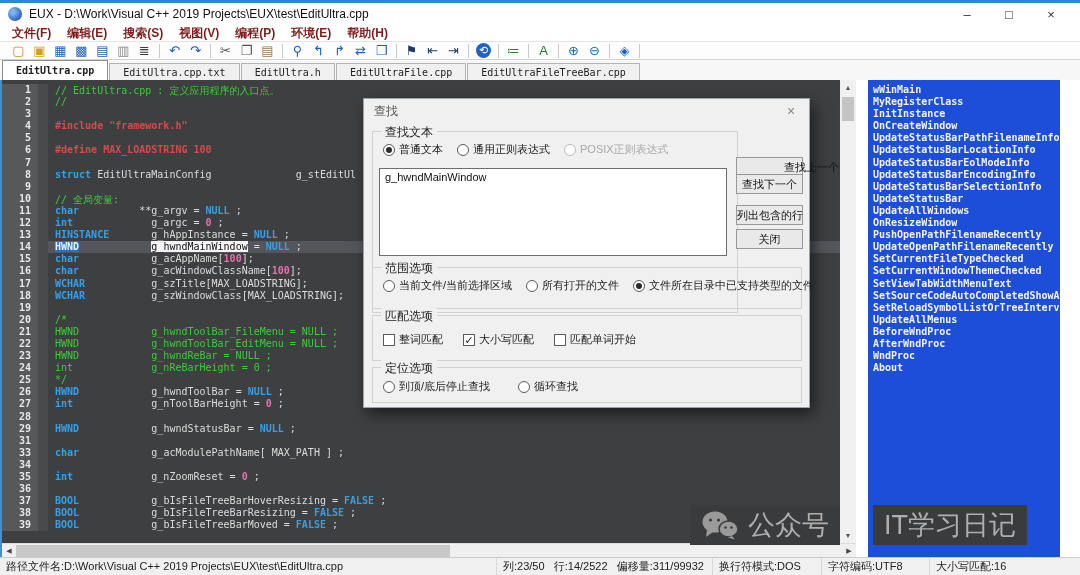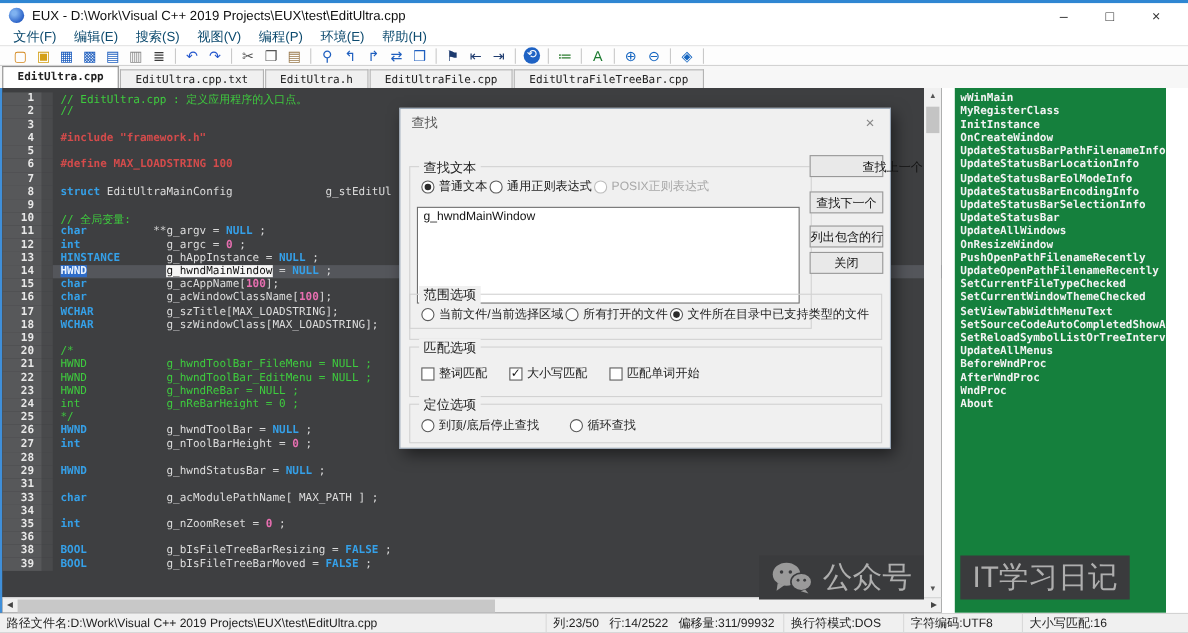--- a/index.html
+++ b/index.html
@@ -8,21 +8,21 @@
   .accent { height:3px; background:#2f86d2; }
   
   .titlebar { height:22px; display:flex; align-items:center; gap:7px; padding:2px 8px; background:#fff; }
   .app-icon { width:14px; height:14px; border-radius:50%;
     background:radial-gradient(circle at 35% 35%, #7fb2f0 15%, #2c63c8 70%, #1b3f8f 100%); flex:none; }
   .win-title { font-size:12px; color:#111; white-space:nowrap; }
   .controls { margin-left:auto; display:flex; }
   .wc { width:42px; height:22px; display:flex; align-items:center; justify-content:center;
     font-size:13px; color:#333; }
   
-  .menubar { height:16px; background:#fff; display:flex; align-items:center; font-size:12px; color:#0c4a6e; padding-left:4px; }
+  .menubar { height:16px; background:#fff; display:flex; align-items:center; font-size:12px; color:#7f1d1d; padding-left:4px;font-weight:bold; }
   .menu-item { padding:0 8px; white-space:nowrap; }
   .toolbar { height:19px; background:#fdfdfd; border-top:1px solid #e4e4e4; border-bottom:1px solid #d2d2d2;
     display:flex; align-items:center; padding-left:8px; }
   .tb-icon { width:21px; height:17px; display:flex; align-items:center; justify-content:center;
     font-size:13px; line-height:17px; }
   .tb-icon.circle { font-size:11px; width:15px; height:15px; border-radius:50%; background:#1e62c4; color:#fff !important; margin:0 3px; }
   .tb-sep { width:1px; height:14px; background:#c9c9c9; margin:0 4px; }
   
   .tabbar { height:20px; background:#f7f7f7; display:flex; align-items:flex-end; padding-left:2px; }
   .tab { height:17px; display:flex; align-items:center; padding:0 13px; font:10px "DejaVu Sans Mono",monospace;
@@ -45,34 +45,34 @@
   .t-s { background:#f5f5f5; color:#111; }
   .t-kh{ background:#2e6cc8; color:#eaf3ff; font-weight:bold; }
   
   .vscroll { position:absolute; top:0; right:0; width:16px; height:463px; background:#f0f0f0; }
   .vthumb { position:absolute; top:17px; left:2px; width:12px; height:24px; background:#c4c4c4; }
   .varr { position:absolute; left:0; width:16px; height:15px; text-align:center; font-size:7px; line-height:15px; color:#555; }
   .hscroll { position:absolute; left:0; right:0; bottom:0; height:14px; background:#efefef; border-top:1px solid #dcdcdc; }
   .hthumb { position:absolute; left:14px; top:1px; width:434px; height:12px; background:#c8c8c8; }
   .harr { position:absolute; top:0; width:14px; height:14px; text-align:center; font-size:7px; line-height:14px; color:#444; }
   .gap { width:12px; background:#fff; flex:none; }
-  .panel { width:192px; flex:none; background:#15803d; padding:4px 0 0 5px; overflow:hidden; }
+  .panel { width:192px; flex:none; background:#1d4ed8; padding:4px 0 0 5px; overflow:hidden; }
   .sym { height:12.1px; line-height:12.15px; font:bold 10px "DejaVu Sans Mono",monospace; color:#f2f2f2; white-space:pre; overflow:hidden; }
   
   .dialog { position:absolute; left:363px; top:18px; width:447px; height:310px; background:#f0f0f0;
     border:1px solid #95a3b3; box-shadow:4px 6px 14px rgba(0,0,0,.55); z-index:30; color:#222; }
   .dlg-title { height:24px; display:flex; align-items:center; padding:0 10px; font-size:12px; color:#555; }
   .dlg-close { margin-left:auto; color:#888; font-size:14px; width:16px; text-align:center; }
   .grp { position:absolute; border:1px solid #d2d2d2; }
   .grp-label { position:absolute; top:-8px; left:8px; background:#f0f0f0; padding:0 4px; font-size:12px; color:#222; white-space:nowrap; }
-  #g-text { left:8px; top:52px; width:366px; height:148px; }
+  #g-text { left:8px; top:32px; width:366px; height:182px; }
   #g-scope { left:8px; top:168px; width:430px; height:42px; }
   #g-match { left:8px; top:216px; width:430px; height:46px; }
   #g-pos   { left:8px; top:268px; width:430px; height:36px; }
-  .optrow { display:flex; align-items:center; gap:2px; padding:10px 0 0 10px; }
+  .optrow { display:flex; align-items:center; gap:14px; padding:10px 0 0 10px; }
   #g-match .optrow { gap:20px; padding-top:16px; }
   #g-pos .optrow { gap:28px; padding-top:11px; }
   .opt { display:flex; align-items:center; gap:4px; font-size:11px; white-space:nowrap; }
   .rb { width:12px; height:12px; border:1px solid #5a5a5a; border-radius:50%; background:#fff; position:relative; flex:none; }
   .rb.on::after { content:""; position:absolute; inset:2px; border-radius:50%; background:#2b2b2b; }
   .cb { width:12px; height:12px; border:1px solid #5a5a5a; background:#fff; font-size:11px; line-height:10px; text-align:center; color:#1a1a1a; flex:none; }
   .opt.dis { color:#a8a8a8; }
   .opt.dis .rb { border-color:#bcbcbc; }
   #fd-input { position:absolute; left:6px; top:36px; width:348px; height:88px; border:1px solid #6e6e6e; background:#fff;
     font:11px "Liberation Sans","DejaVu Sans",sans-serif; padding:2px 5px; resize:none; outline:none; color:#111; }
@@ -326,20 +326,25 @@
         </div>
         <div class="line">
           <span class="ln">35</span>
           <span class="fold"></span>
           <span class="code"><span class="t-k">int</span><span class="t-i">             g_nZoomReset = </span><span class="t-n">0</span><span class="t-i"> ;</span></span>
         </div>
         <div class="line">
           <span class="ln">36</span>
           <span class="fold"></span>
           <span class="code"></span>
+        </div>
+        <div class="line">
+          <span class="ln">37</span>
+          <span class="fold"></span>
+          <span class="code"><span class="t-k">BOOL</span><span class="t-i">            g_bIsFileTreeBarHoverResizing = </span><span class="t-k">FALSE</span><span class="t-i"> ;</span></span>
         </div>
         <div class="line">
           <span class="ln">38</span>
           <span class="fold"></span>
           <span class="code"><span class="t-k">BOOL</span><span class="t-i">            g_bIsFileTreeBarResizing = </span><span class="t-k">FALSE</span><span class="t-i"> ;</span></span>
         </div>
         <div class="line">
           <span class="ln">39</span>
           <span class="fold"></span>
           <span class="code"><span class="t-k">BOOL</span><span class="t-i">            g_bIsFileTreeBarMoved = </span><span class="t-k">FALSE</span><span class="t-i"> ;</span></span>
@@ -404,21 +409,21 @@
           </label>
           <label class="opt dis">
             <span class="rb"></span>
             <span>POSIX正则表达式</span>
           </label>
         </div>
       <textarea id="fd-input" spellcheck="false" style="">g_hwndMainWindow</textarea>
     </div>
 
     <div id="fd-buttons">
-        <button class="dlg-btn" style="top: 42px; padding-left: 47px;">查找上一个</button>
+        <button class="dlg-btn" style="top: 58px; padding-left: 47px;">查找上一个</button>
         <button class="dlg-btn" style="top: 75px;">查找下一个</button>
         <button class="dlg-btn" style="top: 106px;">列出包含的行</button>
         <button class="dlg-btn" style="top: 130px;">关闭</button>
       </div>
 
     <div class="grp" id="g-scope">
       <span class="grp-label">范围选项</span>
       <div class="optrow" id="fd-scope-radios">
           <label class="opt">
             <span class="rb"></span>

